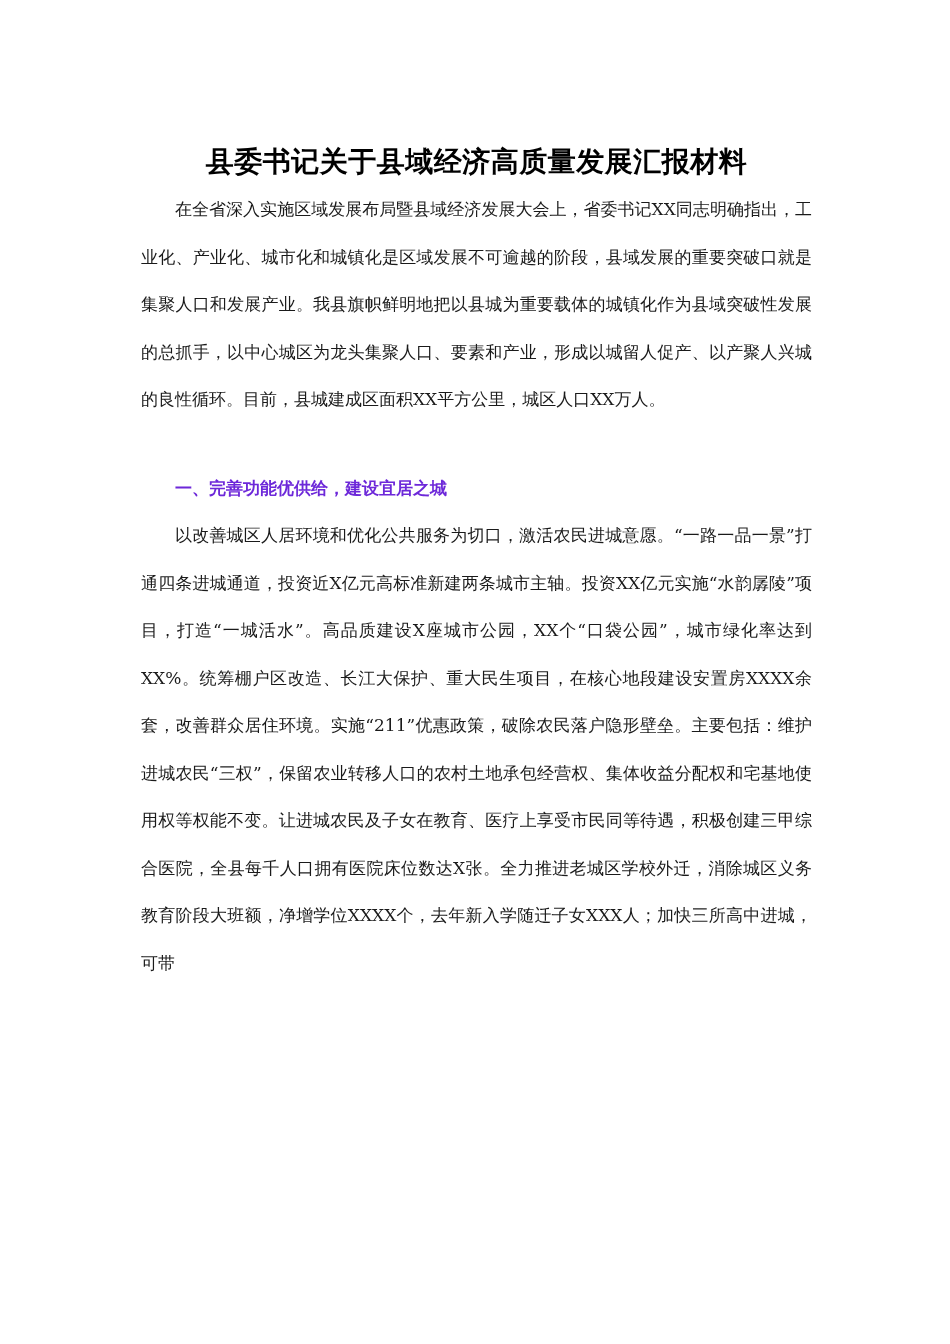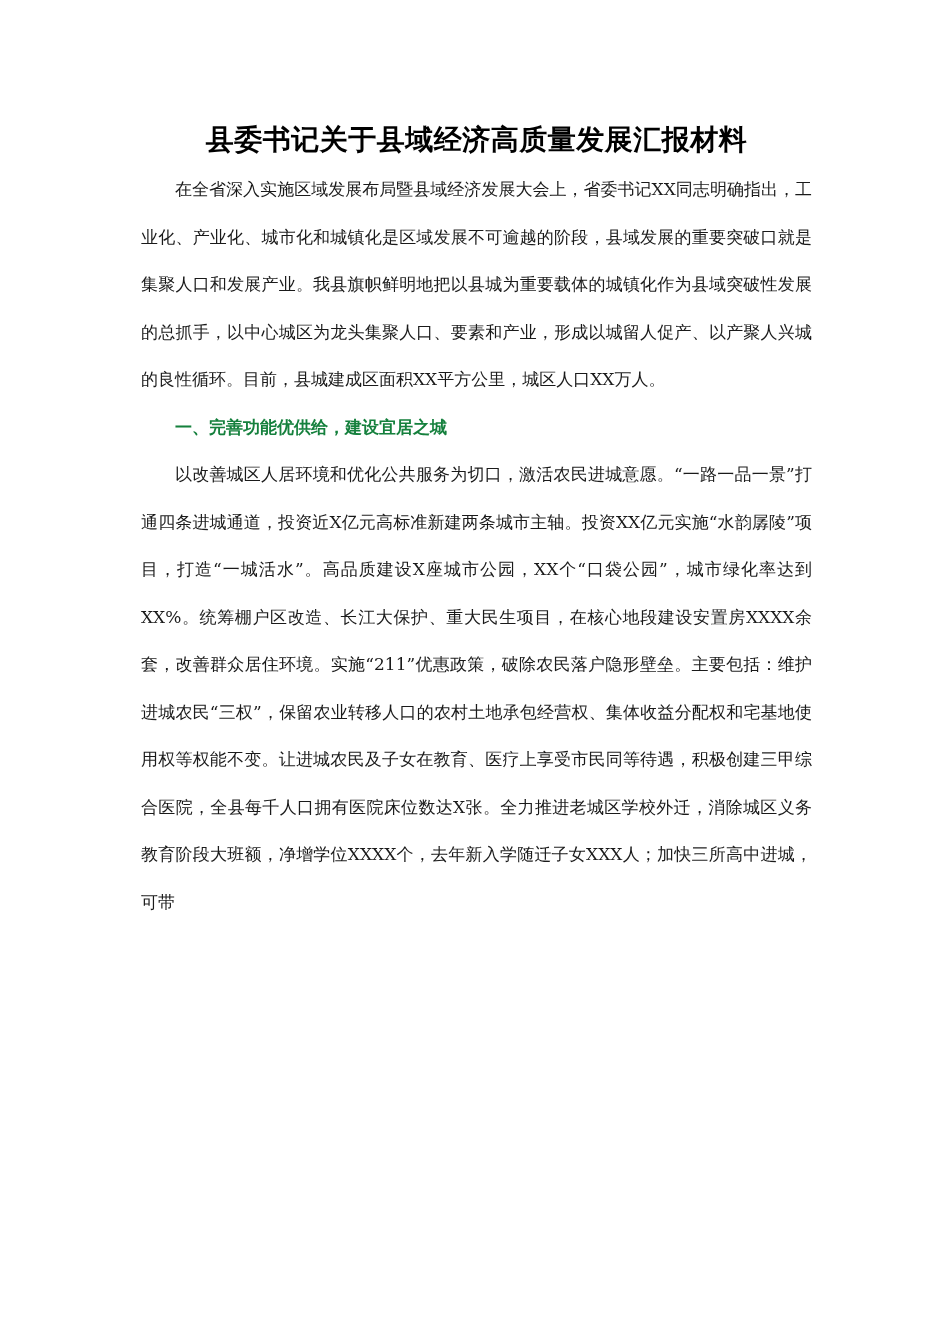--- a/index.html
+++ b/index.html
@@ -11,41 +11,43 @@
   .page {
     position: relative;
     width: 950px;
     height: 1344px;
     background: #ffffff;
     overflow: hidden;
     padding: 118px 138px 0 141px;
     color: #000000;
   }
   .doc-title {
-    font-family: Liberation Mono, monospace;
+    font-family: Liberation Sans, sans-serif;
     font-weight: bold;
     font-size: 28px;
     line-height: 48px;
     text-align: center;
     letter-spacing: 0.5px;
     color: #000000;
+    margin-top: 20px;
   }
   .doc-body p {
     font-size: 17px;
     line-height: 47.5px;
     text-indent: 2em;
     text-align: justify;
     color: #1a1a1a;
     font-weight: normal;
   }
   .doc-body p.section-heading {
     font-family: "DejaVu Sans", "Liberation Sans", sans-serif;
     font-weight: bold;
     text-align: left;
-    color: #15803d;
+    color: #6d28d9;
+    margin-top: 41px;
   }
 </style>
 </head>
 <body>
 
 <div class="page">
   <h1 class="doc-title">县委书记关于县域经济高质量发展汇报材料</h1>
   <div class="doc-body" id="doc-body">
       <p class="body-paragraph">在全省深入实施区域发展布局暨县域经济发展大会上，省委书记XX同志明确指出，工业化、产业化、城市化和城镇化是区域发展不可逾越的阶段，县域发展的重要突破口就是集聚人口和发展产业。我县旗帜鲜明地把以县城为重要载体的城镇化作为县域突破性发展的总抓手，以中心城区为龙头集聚人口、要素和产业，形成以城留人促产、以产聚人兴城的良性循环。目前，县城建成区面积XX平方公里，城区人口XX万人。</p>
       <p class="section-heading">一、完善功能优供给，建设宜居之城</p>

